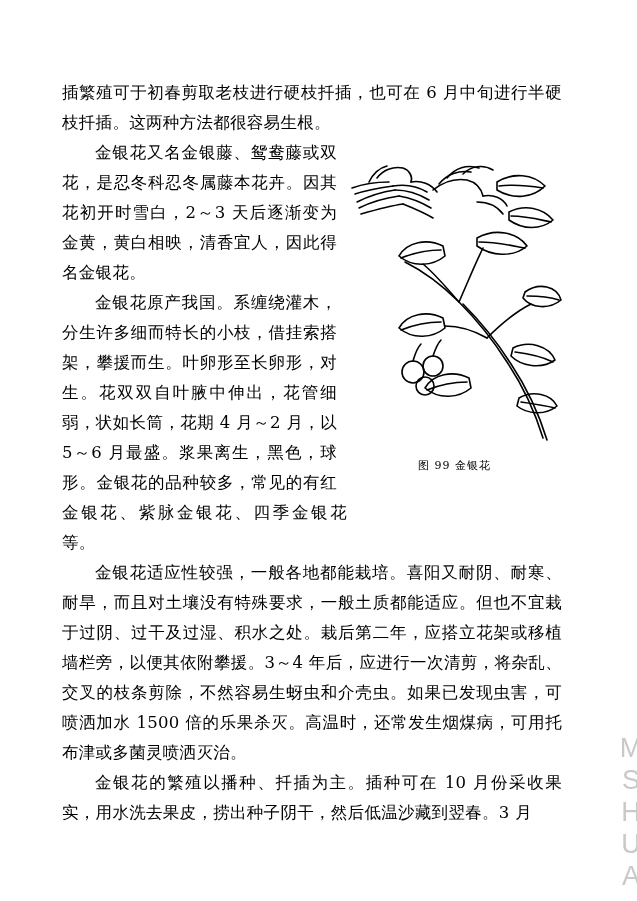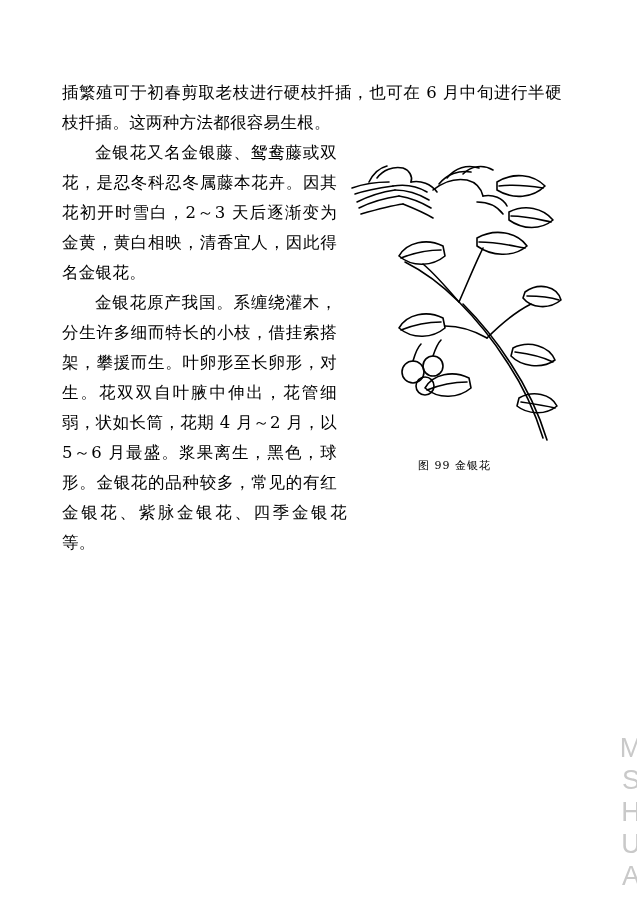--- a/index.html
+++ b/index.html
@@ -154,18 +154,20 @@
             <path d="M66 219 C68 212 70 206 74 202"></path>
             <path d="M86 214 C88 208 90 202 94 198"></path>
           </g>
         </svg>
         <div class="figcap">图 99  金银花</div>
       </div>
 
       <p class="para indent narrow">金银花又名金银藤、鸳鸯藤或双花，是忍冬科忍冬属藤本花卉。因其花初开时雪白，2～3 天后逐渐变为金黄，黄白相映，清香宜人，因此得名金银花。</p>
       <p class="para indent narrow">金银花原产我国。系缠绕灌木，分生许多细而特长的小枝，借挂索搭架，攀援而生。叶卵形至长卵形，对生。花双双自叶腋中伸出，花管细弱，状如长筒，花期 4 月～2 月，以 5～6 月最盛。浆果离生，黑色，球形。金银花的品种较多，常见的有红金银花、紫脉金银花、四季金银花等。</p>
       <div class="clear"></div>
+      <p class="para indent">金银花适应性较强，一般各地都能栽培。喜阳又耐阴、耐寒、耐旱，而且对土壤没有特殊要求，一般土质都能适应。但也不宜栽于过阴、过干及过湿、积水之处。栽后第二年，应搭立花架或移植墙栏旁，以便其依附攀援。3～4 年后，应进行一次清剪，将杂乱、交叉的枝条剪除，不然容易生蚜虫和介壳虫。如果已发现虫害，可喷洒加水 1500 倍的乐果杀灭。高温时，还常发生烟煤病，可用托布津或多菌灵喷洒灭治。</p>
+      <p class="para indent">金银花的繁殖以播种、扦插为主。插种可在 10 月份采收果实，用水洗去果皮，捞出种子阴干，然后低温沙藏到翌春。3 月</p>
     </div>
 
   </div>
 
   <div class="watermark">MSHUA</div>
 </div>
 
 </body></html>

